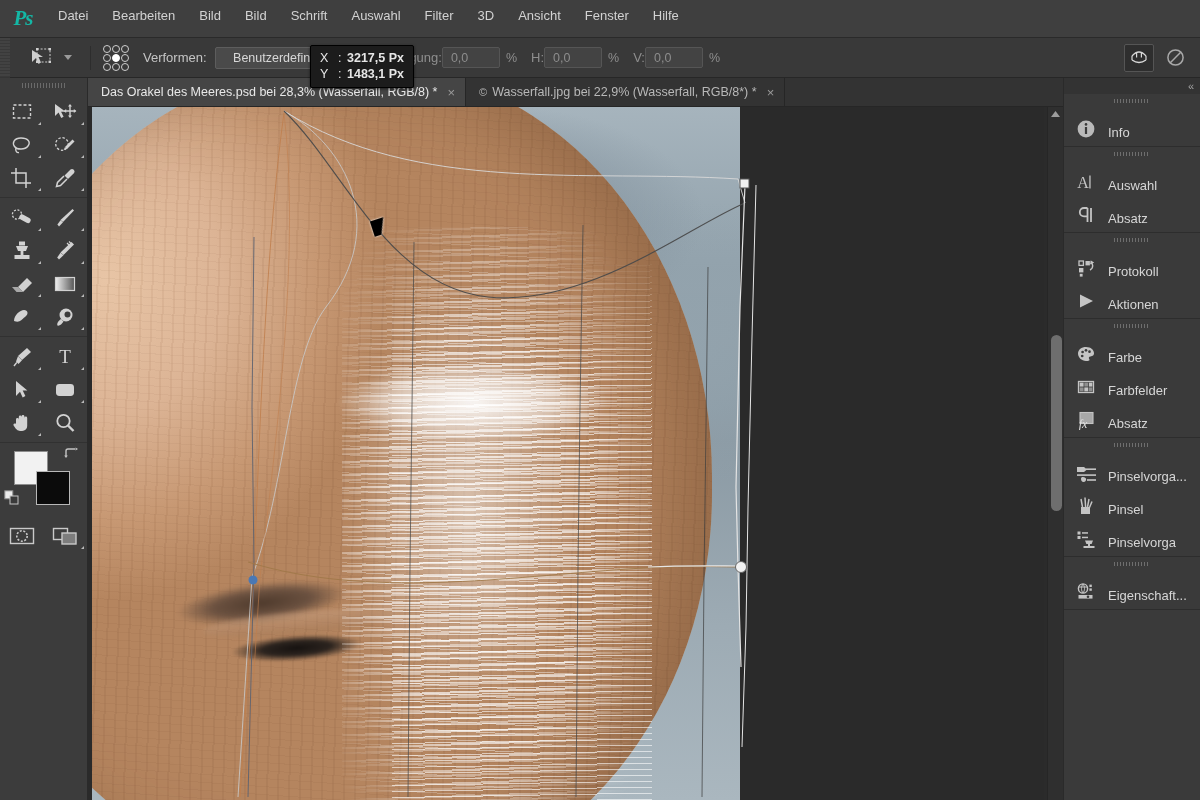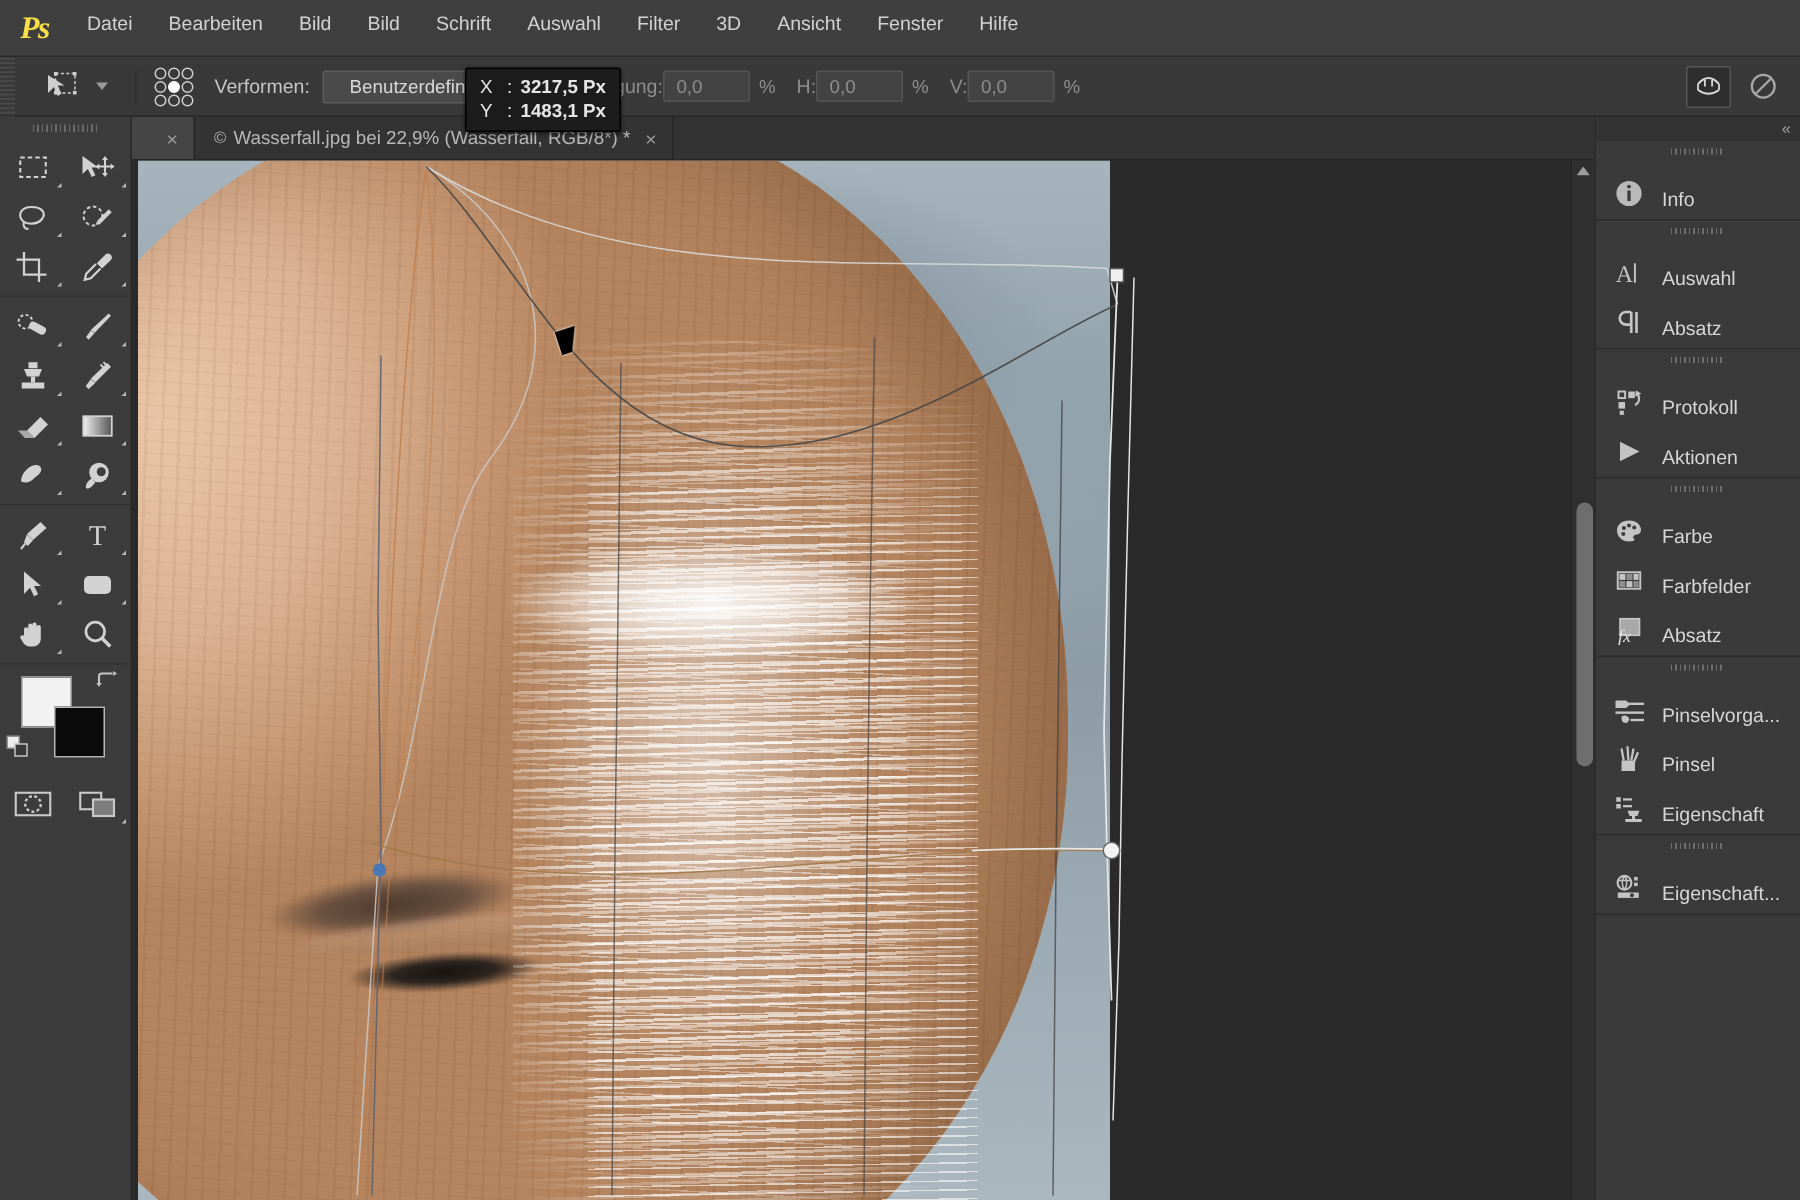--- a/index.html
+++ b/index.html
@@ -15,21 +15,21 @@
 
   
   .menubar {
     position:absolute; left:0; top:0; width:1200px; height:38px;
     background:#3f3f3f;
     display:flex; align-items:center;
     border-bottom:1px solid #2a2a2a;
   }
   .ps-logo {
     width:46px; height:38px; display:flex; align-items:center; justify-content:center;
-    font-weight:bold; font-size:21px; color:#fde047; letter-spacing:-1px;
+    font-weight:bold; font-size:21px; color:#14b8a6; letter-spacing:-1px;
     font-family:"Liberation Serif", serif; font-style:italic;
   }
   .menu-item {
     padding:0 12px; height:44px; line-height:38px;
     color:#d2d2d2; font-size:13px; white-space:nowrap; cursor:default;
   }
 
   
   .optionsbar {
     position:absolute; left:0; top:38px; width:1200px; height:40px;
@@ -600,20 +600,21 @@
           <rect x="1.5" y="2.5" width="14" height="11" fill="none" stroke="#c9c9c9" stroke-width="1.4"></rect>
           <rect x="10" y="7" width="14" height="11" fill="#7d7d7d" stroke="#c9c9c9" stroke-width="1.4"></rect>
         </svg>
         <span class="corner"></span>
       </div>
     </div>
   </div>
 
   <div class="tabbar">
     <div class="tab active">
+      <span>Das Orakel des Meeres.psd bei 28,3% (Wasserfall, RGB/8) *</span>
       <span class="close">×</span>
     </div>
     <div class="tab">
       <span class="cr">©</span>
       <span>Wasserfall.jpg bei 22,9% (Wasserfall, RGB/8*) *</span>
       <span class="close">×</span>
     </div>
   </div>
 
   <div class="canvas-wrap">
@@ -808,21 +809,21 @@
           <svg width="20" height="20" viewBox="0 0 20 20">
             <rect x="1.5" y="2.5" width="3" height="3" fill="#c4c4c4"></rect>
             <rect x="6" y="3.2" width="6" height="1.5" fill="#c4c4c4"></rect>
             <rect x="1.5" y="7" width="3" height="3" fill="#c4c4c4"></rect>
             <rect x="6" y="7.7" width="6" height="1.5" fill="#c4c4c4"></rect>
             <path d="M9 11.5 L17 11.5 L15.6 15 L10.4 15 Z" fill="#c4c4c4"></path>
             <rect x="12" y="15" width="2" height="2" fill="#c4c4c4"></rect>
             <rect x="7.5" y="17" width="11" height="2" fill="#c4c4c4"></rect>
           </svg>
         </span>
-        <span>Eigenschaft</span>
+        <span>Pinselvorga</span>
       </div>
     </div>
 
     <div class="dock-group">
       <div class="dg-grip">
           <span></span>
         </div>
       <div class="dock-item">
         <span class="dock-ico">
           <svg width="20" height="20" viewBox="0 0 20 20">

